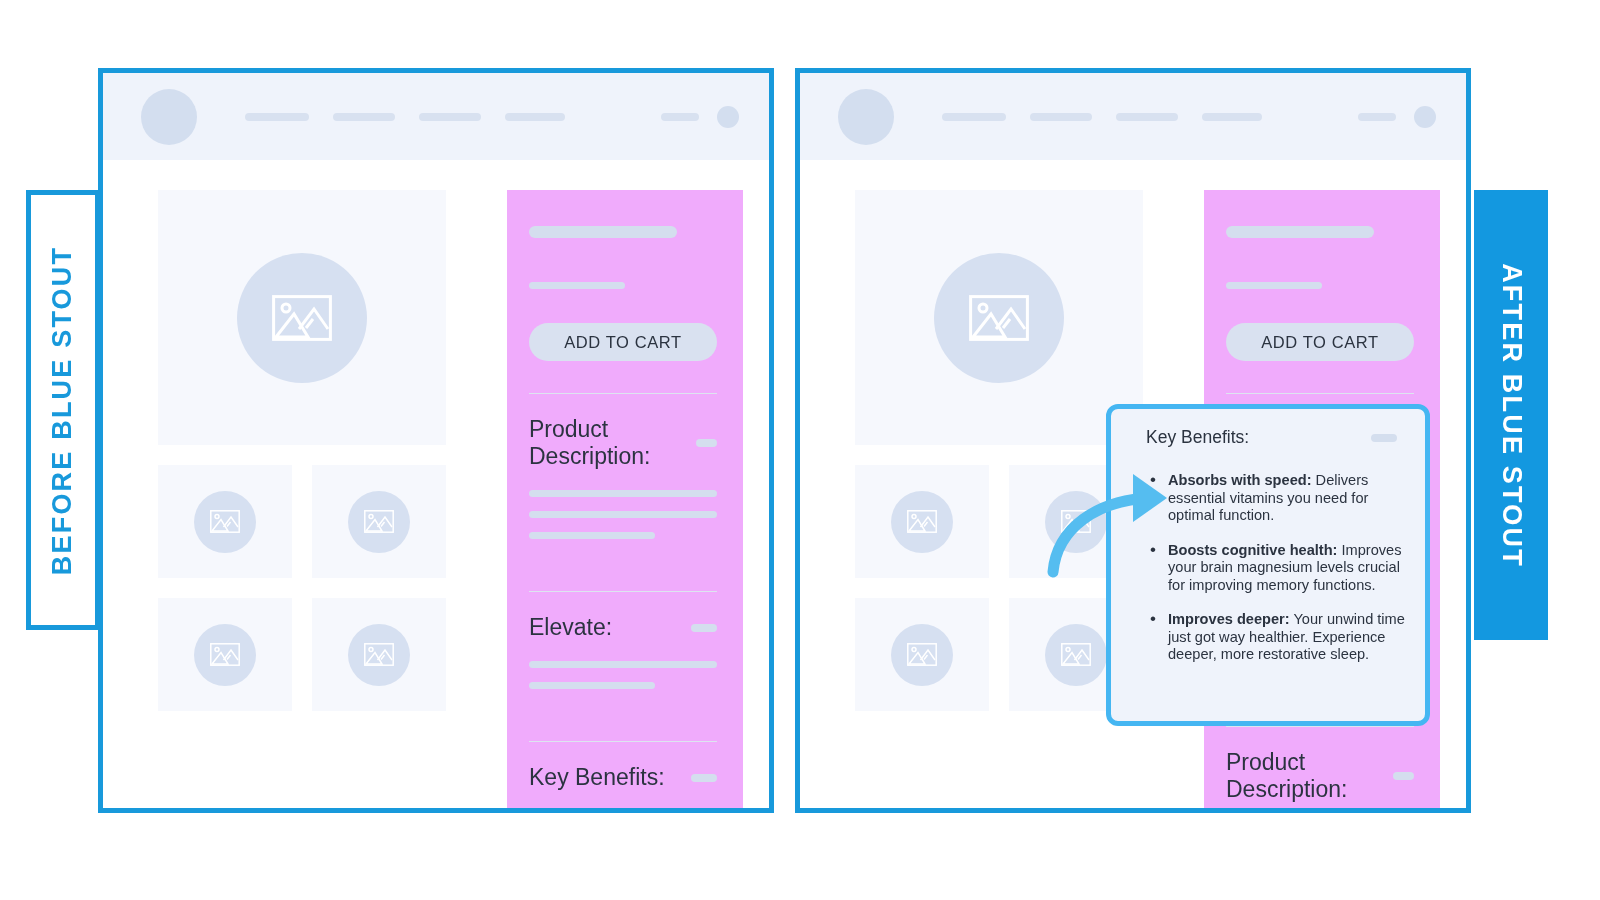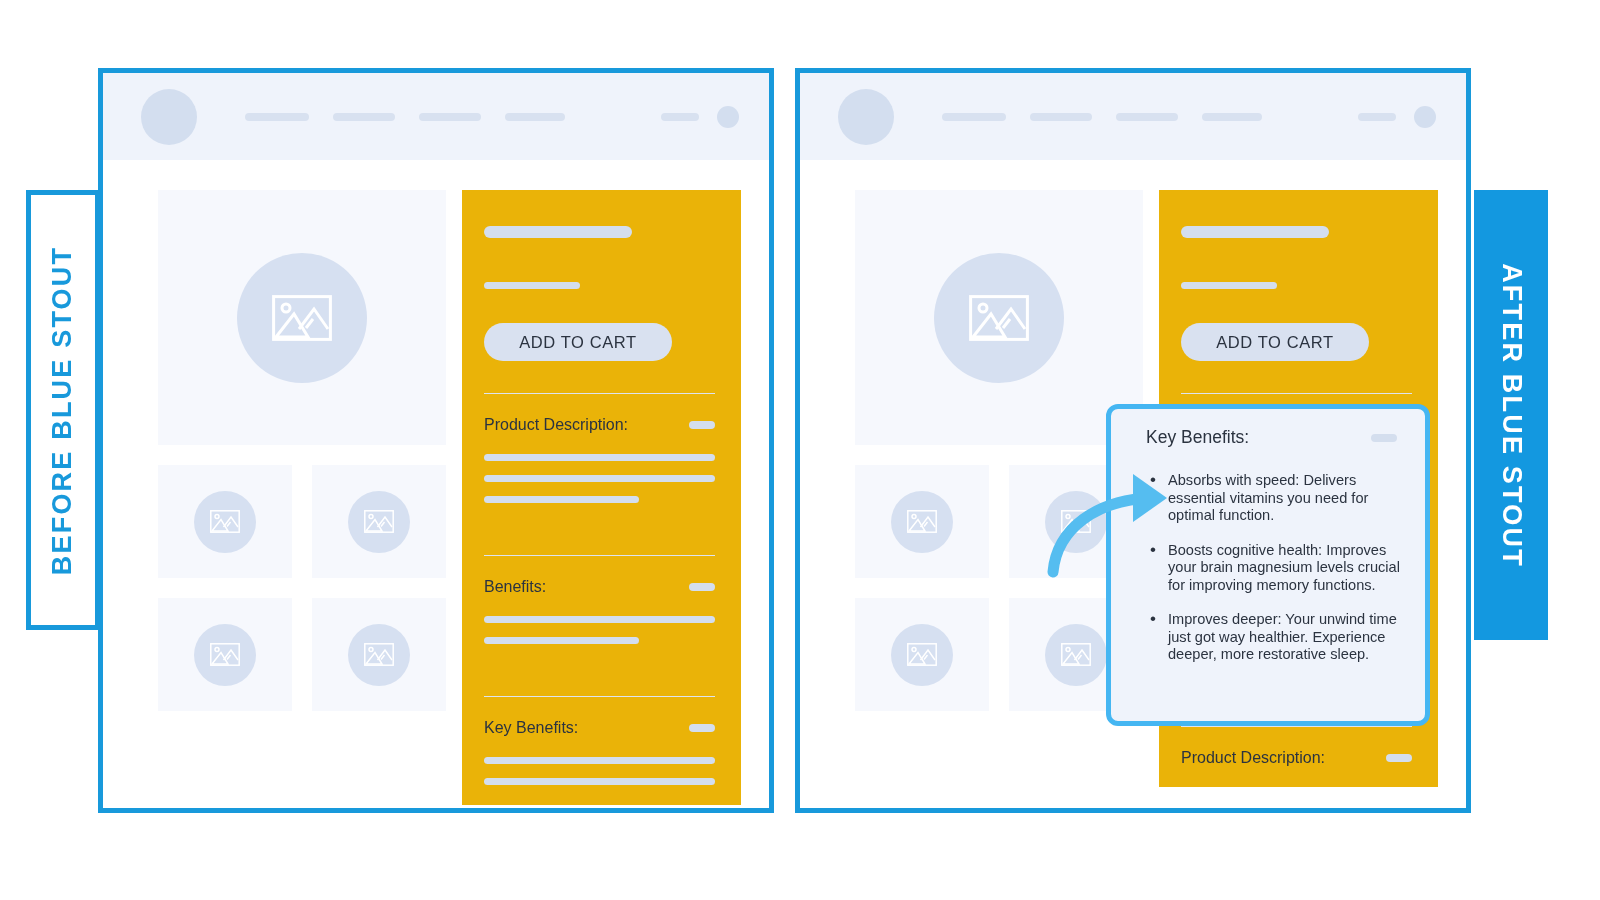--- a/index.html
+++ b/index.html
@@ -159,24 +159,25 @@
     background: #D6E0F1;
     display: flex;
     align-items: center;
     justify-content: center;
   }
   .img-icon { display: block; }
 
   
   .info-col {
     flex: 1 1 auto;
-    background: #eab308;
+    background: #f0abfc;
     padding: 36px 26px 0 22px;
     box-sizing: border-box;
     position: relative;
+    margin-left: 45px;
   }
   .sk-line { background: #D4DEEE; border-radius: 6px; }
   .title-line { width: 148px; height: 12px; }
   .price-line { width: 96px; height: 7px; margin-top: 44px; }
 
   .cta-button {
     margin-top: 34px;
     width: 188px;
     height: 38px;
     border-radius: 19px;
@@ -194,21 +195,21 @@
 
   .divider { height: 1px; background: #DDE4F0; margin: 32px 0 0 0; }
 
   .accordion-head {
     display: flex;
     align-items: center;
     justify-content: space-between;
     padding: 22px 0 20px 0;
   }
   .accordion-title {
-    font-size: 16px;
+    font-size: 23px;
     color: #2B3340;
   }
   .accordion-dash {
     width: 26px; height: 8px;
     border-radius: 4px;
     background: #D4DEEE;
   }
   .body-lines { display: flex; flex-direction: column; gap: 14px; padding-bottom: 20px; }
   .body-line { height: 7px; background: #D4DEEE; border-radius: 4px; }
 
@@ -251,21 +252,21 @@
     margin-bottom: 17px;
   }
   .benefit-item::before {
     content: "\2022";
     position: absolute;
     left: -18px;
     top: -1px;
     font-size: 17px;
     color: #2B3340;
   }
-  .benefit-term { font-weight: normal; }
+  .benefit-term { font-weight: bold; }
 
   
   .arrow-svg {
     position: absolute;
     left: 1035px;
     top: 460px;
     z-index: 6;
     pointer-events: none;
   }
 </style>
@@ -372,21 +373,21 @@
           <div class="body-lines">
             <div class="body-line" style="width:100%"></div>
             <div class="body-line" style="width:100%"></div>
             <div class="body-line" style="width:67%"></div>
           </div>
         </div>
         <div class="divider"></div>
 
         <div>
           <div class="accordion-head">
-            <span class="accordion-title">Benefits:</span>
+            <span class="accordion-title">Elevate:</span>
             <span class="accordion-dash"></span>
           </div>
           <div class="body-lines">
             <div class="body-line" style="width:100%"></div>
             <div class="body-line" style="width:67%"></div>
           </div>
         </div>
         <div class="divider"></div>
 
         <div>

